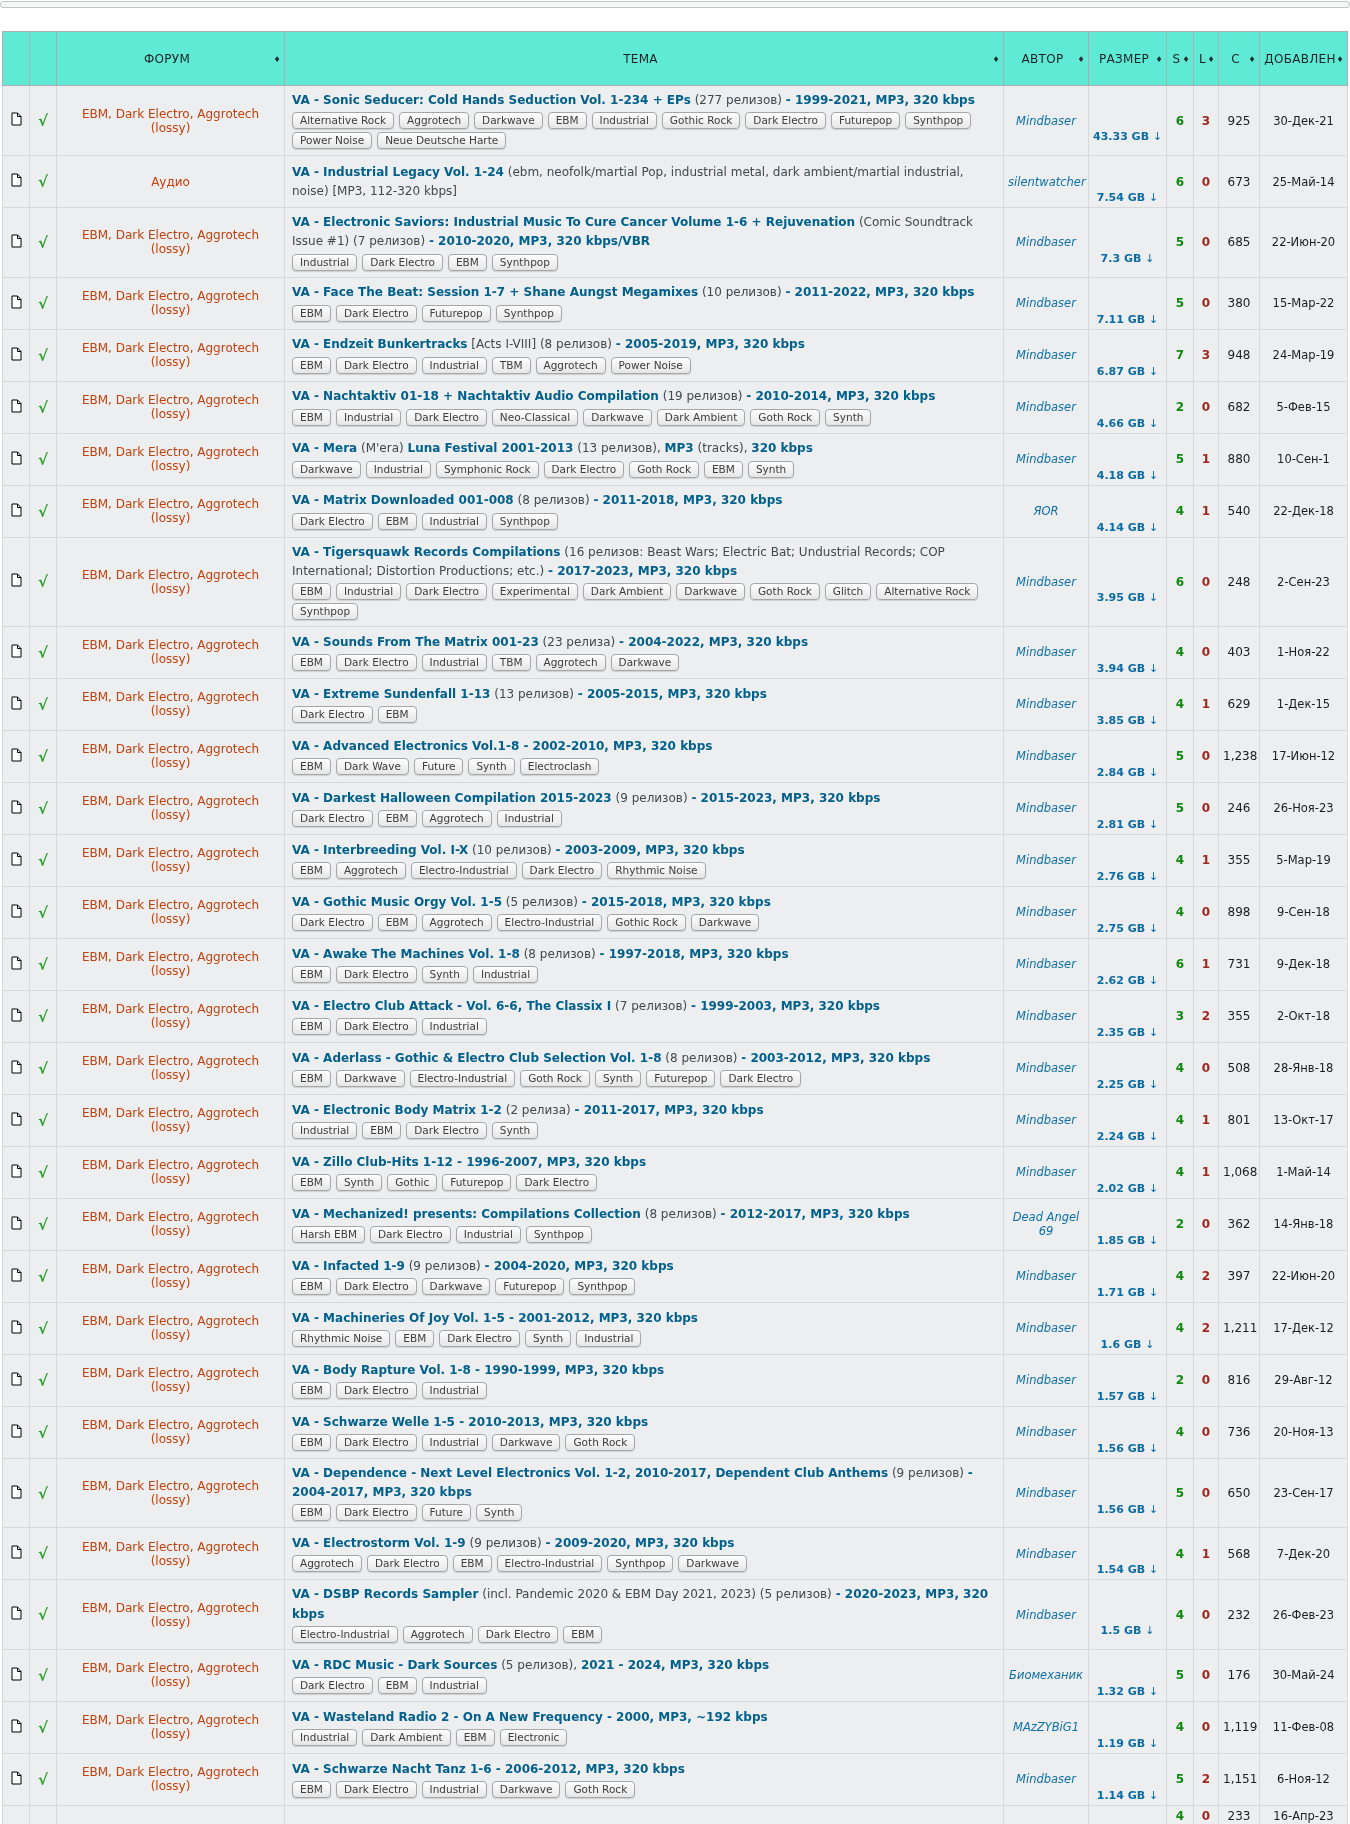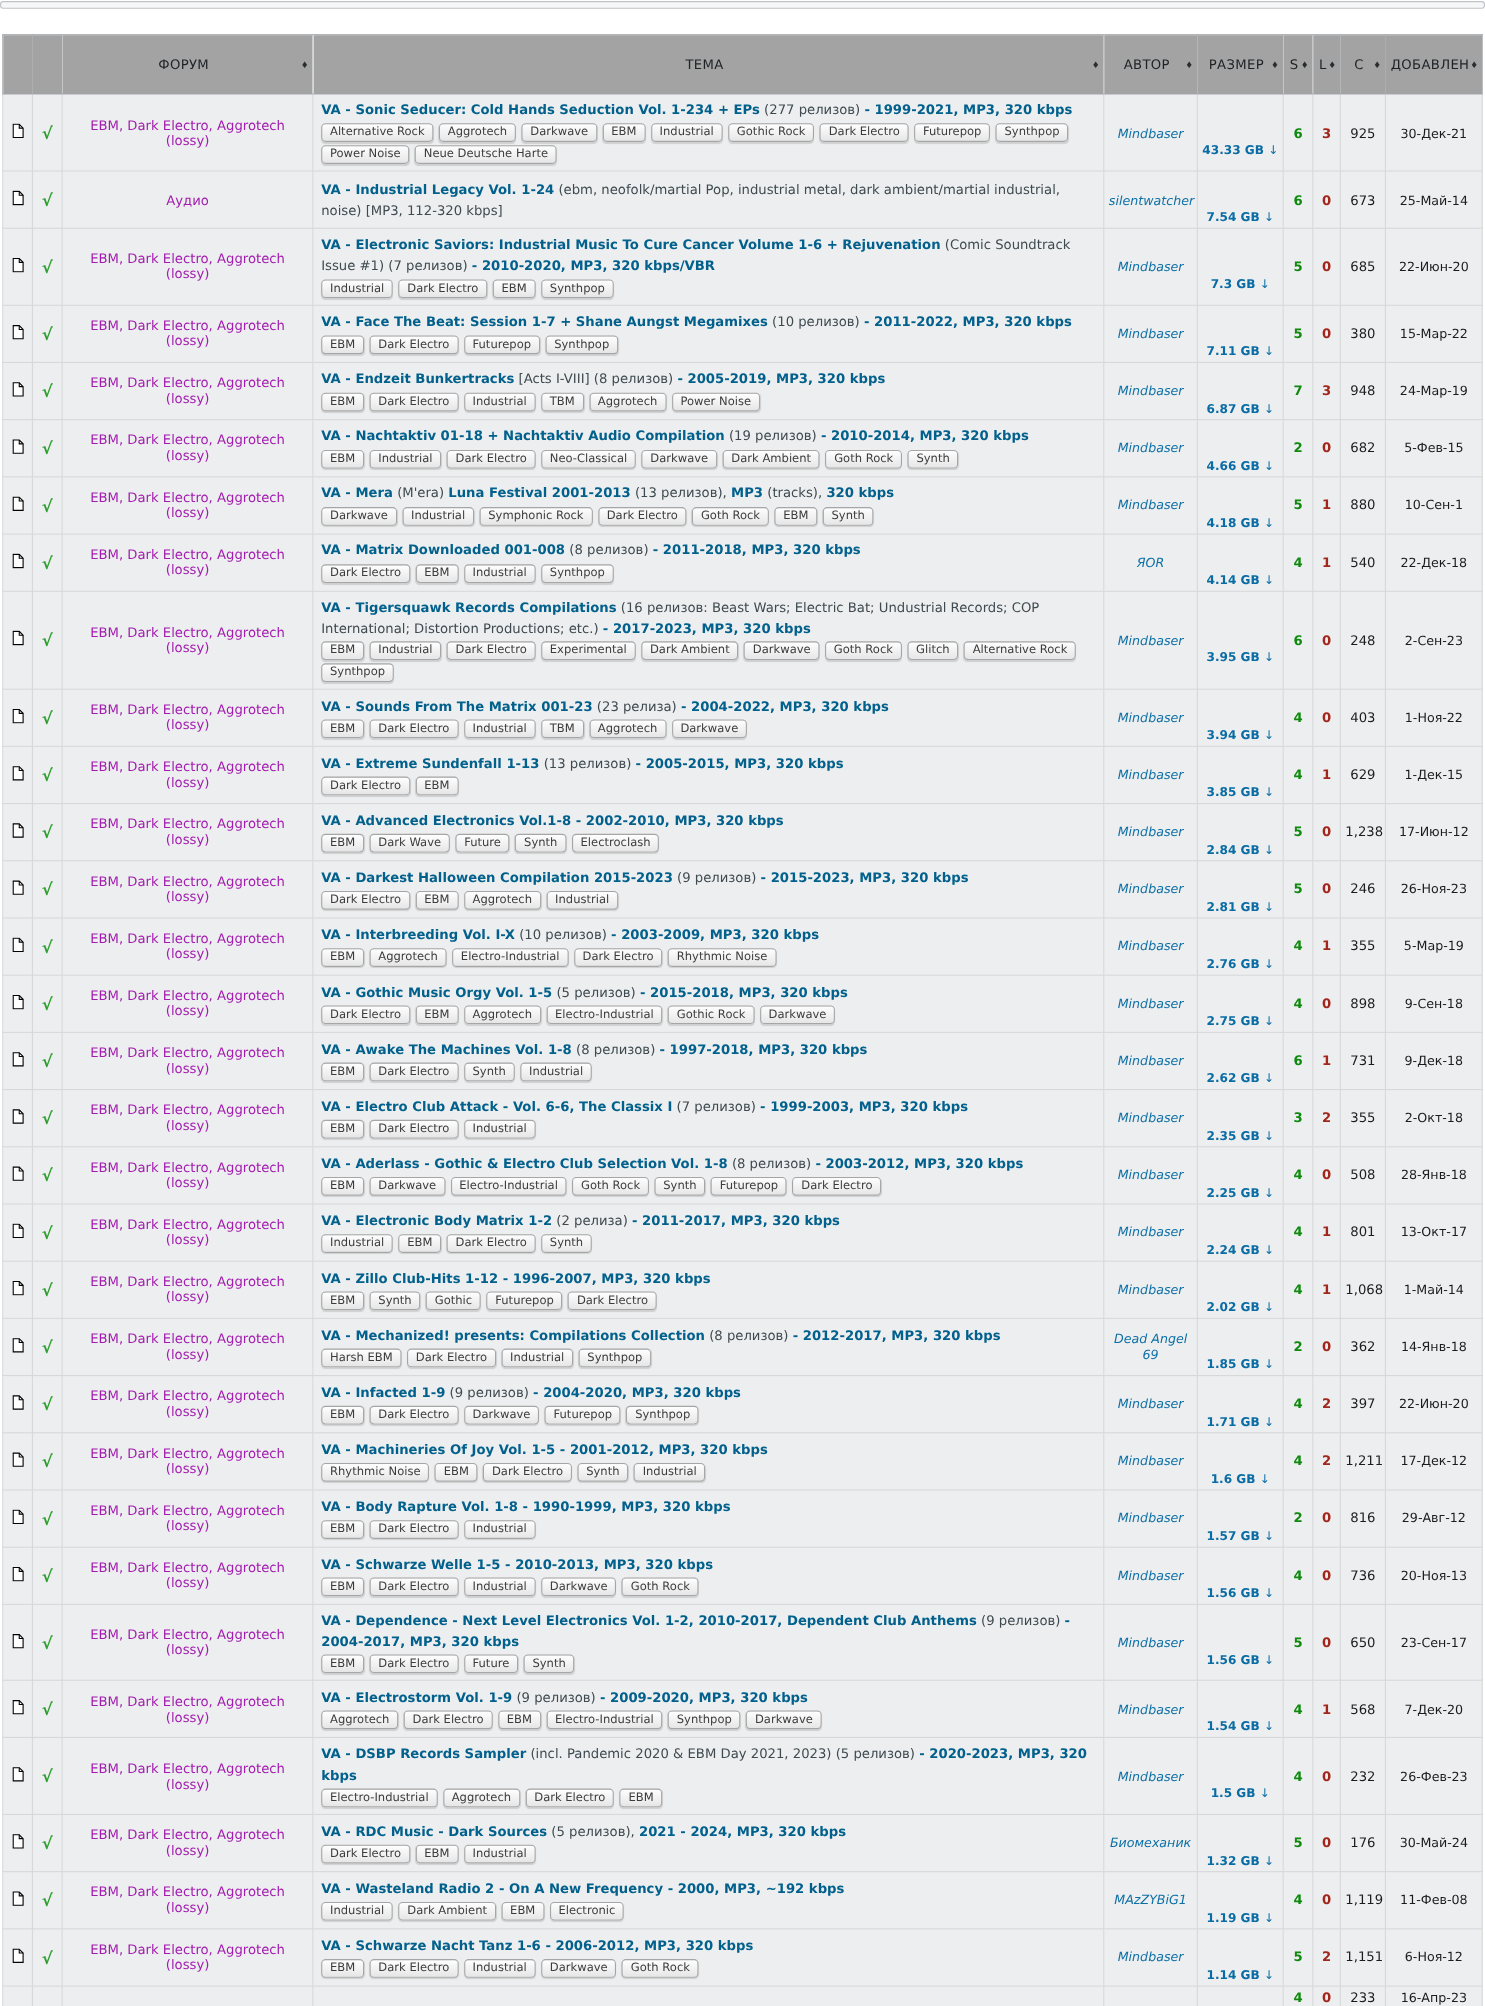--- a/index.html
+++ b/index.html
@@ -2,28 +2,28 @@
 <html><head>
 <meta charset="utf-8">
 <style>
   html,body{margin:0;padding:0;background:#fff;font-family:"DejaVu Sans","Liberation Sans",sans-serif;}
   .page{padding:1px 0 0 0;}
   .topbar{height:5px;background:#F6F7F7;border:1px solid #BFC4C8;border-radius:3px;margin:0 0 23px 0;}
   table.results{border-collapse:collapse;width:calc(100% - 4px);margin:0 2px;table-layout:fixed;}
   col.c0{width:27px}col.c1{width:27px}col.c2{width:228px}col.c3{width:auto}
   col.c4{width:85px}col.c5{width:78px}col.c6{width:27px}col.c7{width:25px}
   col.c8{width:41px}col.c9{width:88px}
-  th{background:#a3a3a3;border:1px solid #ABAFB2;font-size:12px;font-weight:400;color:#1E2225;
+  th{background:#5eead4;border:1px solid #ABAFB2;font-size:12px;font-weight:400;color:#1E2225;
      height:53px;position:relative;text-align:center;padding:0 10px 0 3px;letter-spacing:.3px;}
   th .sort{position:absolute;right:3px;top:50%;transform:translateY(-50%);font-size:8px;color:#2A2E30;}
   td{background:#EDEEEF;border:1px solid #D6D8DA;vertical-align:middle;padding:3px 4px;}
   td.ci{text-align:center;padding:2px 0;}
   .dico{display:inline-block;line-height:0;cursor:pointer;}
   .chk{color:#2E9E2E;font-size:15px;font-weight:bold;line-height:1;}
-  a.forum{color:#a21caf;font-size:12px;text-decoration:none;display:block;text-align:center;cursor:pointer;}
+  a.forum{color:#c2410c;font-size:12px;text-decoration:none;display:block;text-align:center;cursor:pointer;}
   td.tema{padding:3px 7px 6px;}
   .title a{text-decoration:none;font-size:12px;color:#3E4A50;line-height:1.35;cursor:pointer;}
   .title b{color:#02608C;}
   .tags{margin-top:4px;display:flex;flex-wrap:wrap;gap:3px 5px;text-align:center;}
   .tag{font-size:10.5px;color:#3C3C3C;background:linear-gradient(#FEFEFE,#E6E6E6);
        border:1px solid #A6A6A6;border-radius:4px;padding:1px 7px 2px;
        box-shadow:0 1px 1px rgba(0,0,0,.13);white-space:nowrap;cursor:pointer;}
   a.author{color:#0E70A6;font-size:11.5px;text-decoration:none;display:block;text-align:center;cursor:pointer;font-style:italic;}
   a.size{color:#0A6CA4;font-weight:bold;font-size:11px;text-decoration:none;white-space:nowrap;
          display:block;text-align:center;cursor:pointer;margin-top:32px;}

